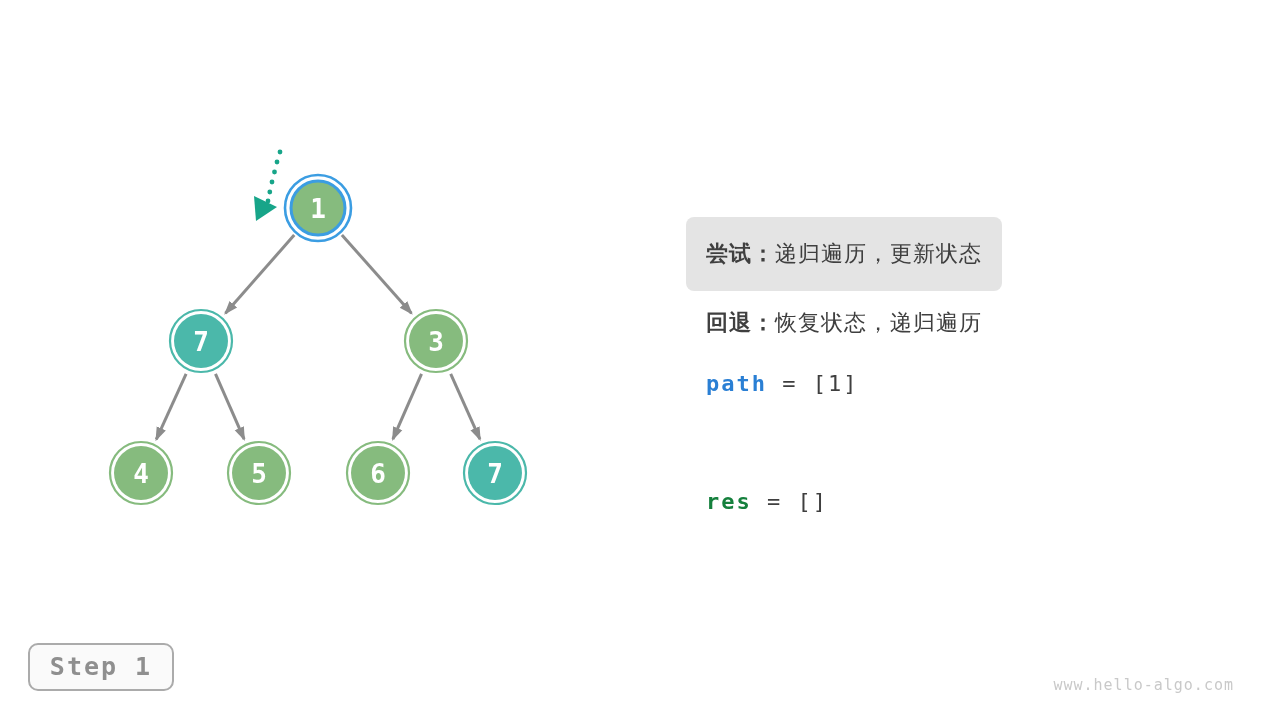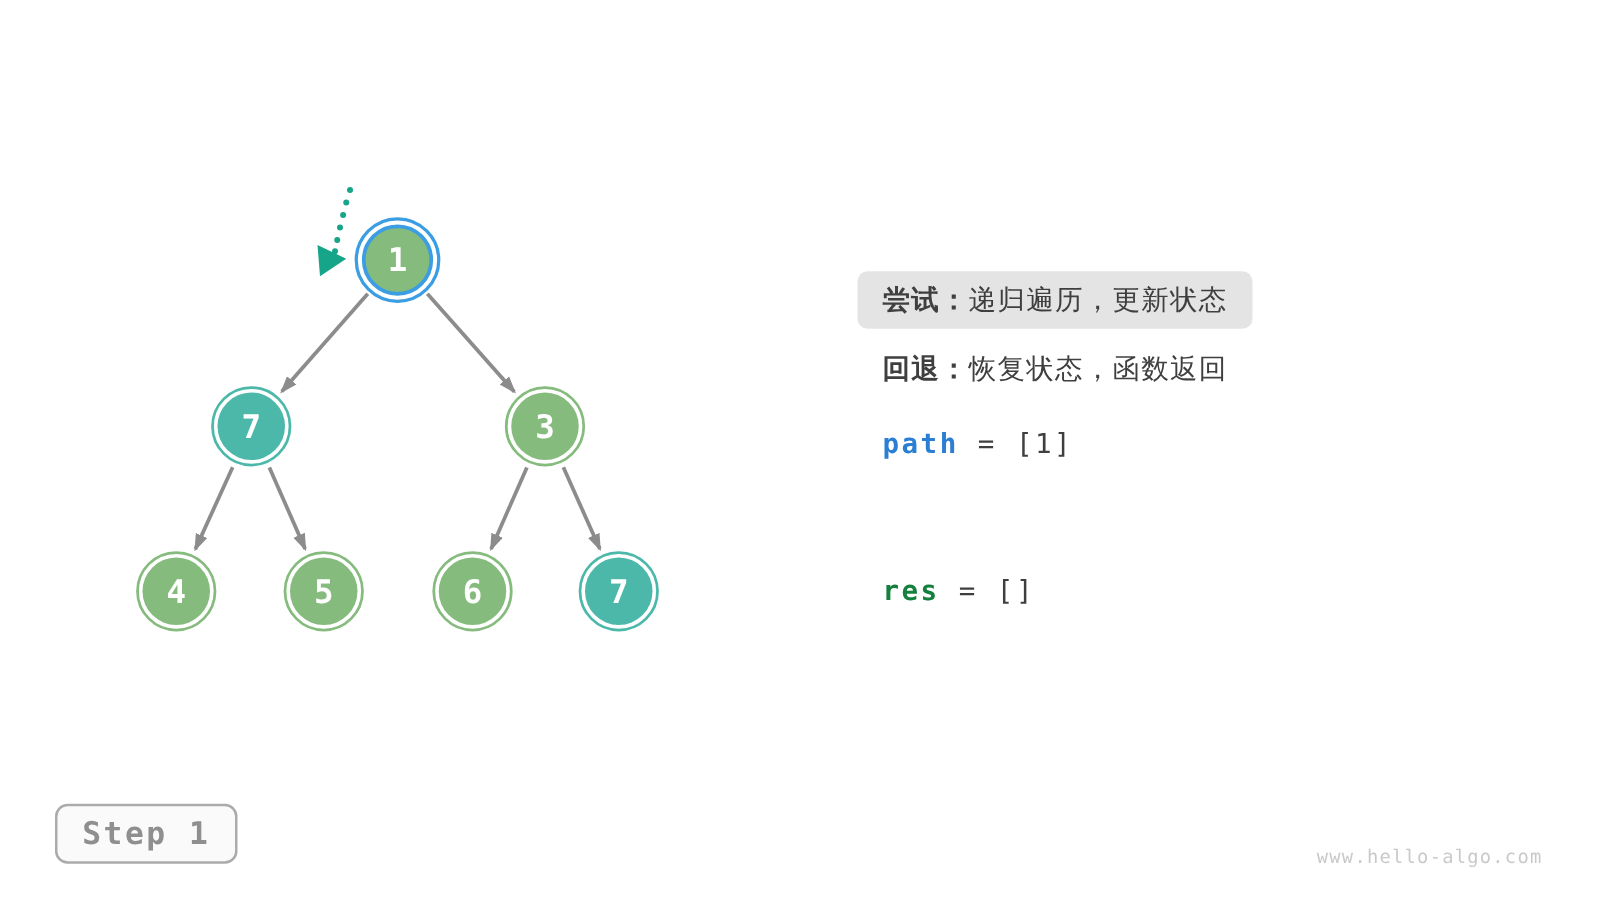--- a/index.html
+++ b/index.html
@@ -33,21 +33,21 @@
     top: 217px;
     width: 420px;
     color: #3f3f3f;
   }
   .try-box {
     display: inline-block;
     background: #e4e4e4;
     border-radius: 8px;
     height: 46px;
     line-height: 46px;
-    padding: 0 20px;
+    padding: 14px 20px;
     font-size: 22px;
     letter-spacing: 1px;
     white-space: nowrap;
   }
   .back-line {
     margin-top: 17px;
     padding-left: 20px;
     height: 30px;
     line-height: 30px;
     font-size: 22px;
@@ -64,21 +64,21 @@
     letter-spacing: 2px;
     white-space: nowrap;
   }
   .code-line.path-line { margin-top: 32px; }
   .code-line.res-line  { margin-top: 90px; }
   .var-path { font-weight: bold; color: #2a7fd4; }
   .var-res  { font-weight: bold; color: #15803d; }
   .code-rest { color: #3f3f3f; }
   .step-badge {
     position: absolute;
-    left: 44px;
+    left: 28px;
     top: 643px;
     width: 146px;
     height: 48px;
     box-sizing: border-box;
     border: 2px solid #ababab;
     border-radius: 10px;
     background: #fafafa;
     color: #8f8f8f;
     font-family: "DejaVu Sans Mono", "Liberation Mono", monospace;
     font-weight: bold;
@@ -157,21 +157,21 @@
         <circle cx="495" cy="473" r="27" fill="#4bb8aa"></circle>
         <text x="495" y="474" text-anchor="middle" dominant-baseline="central" font-size="26">7</text>
       </g>
     </svg>
 
   <div class="panel">
     <div class="try-box">
       <span class="bold-label">尝试：</span><span>递归遍历，更新状态</span>
     </div>
     <div class="back-line">
-      <span class="bold-label">回退：</span><span>恢复状态，函数返回</span>
+      <span class="bold-label">回退：</span><span>恢复状态，递归遍历</span>
     </div>
     <div class="code-line path-line">
       <span class="var-path">path</span>
       <span class="code-rest">= [1]</span>
     </div>
     <div class="code-line res-line">
       <span class="var-res">res</span>
       <span class="code-rest">= []</span>
     </div>
   </div>

